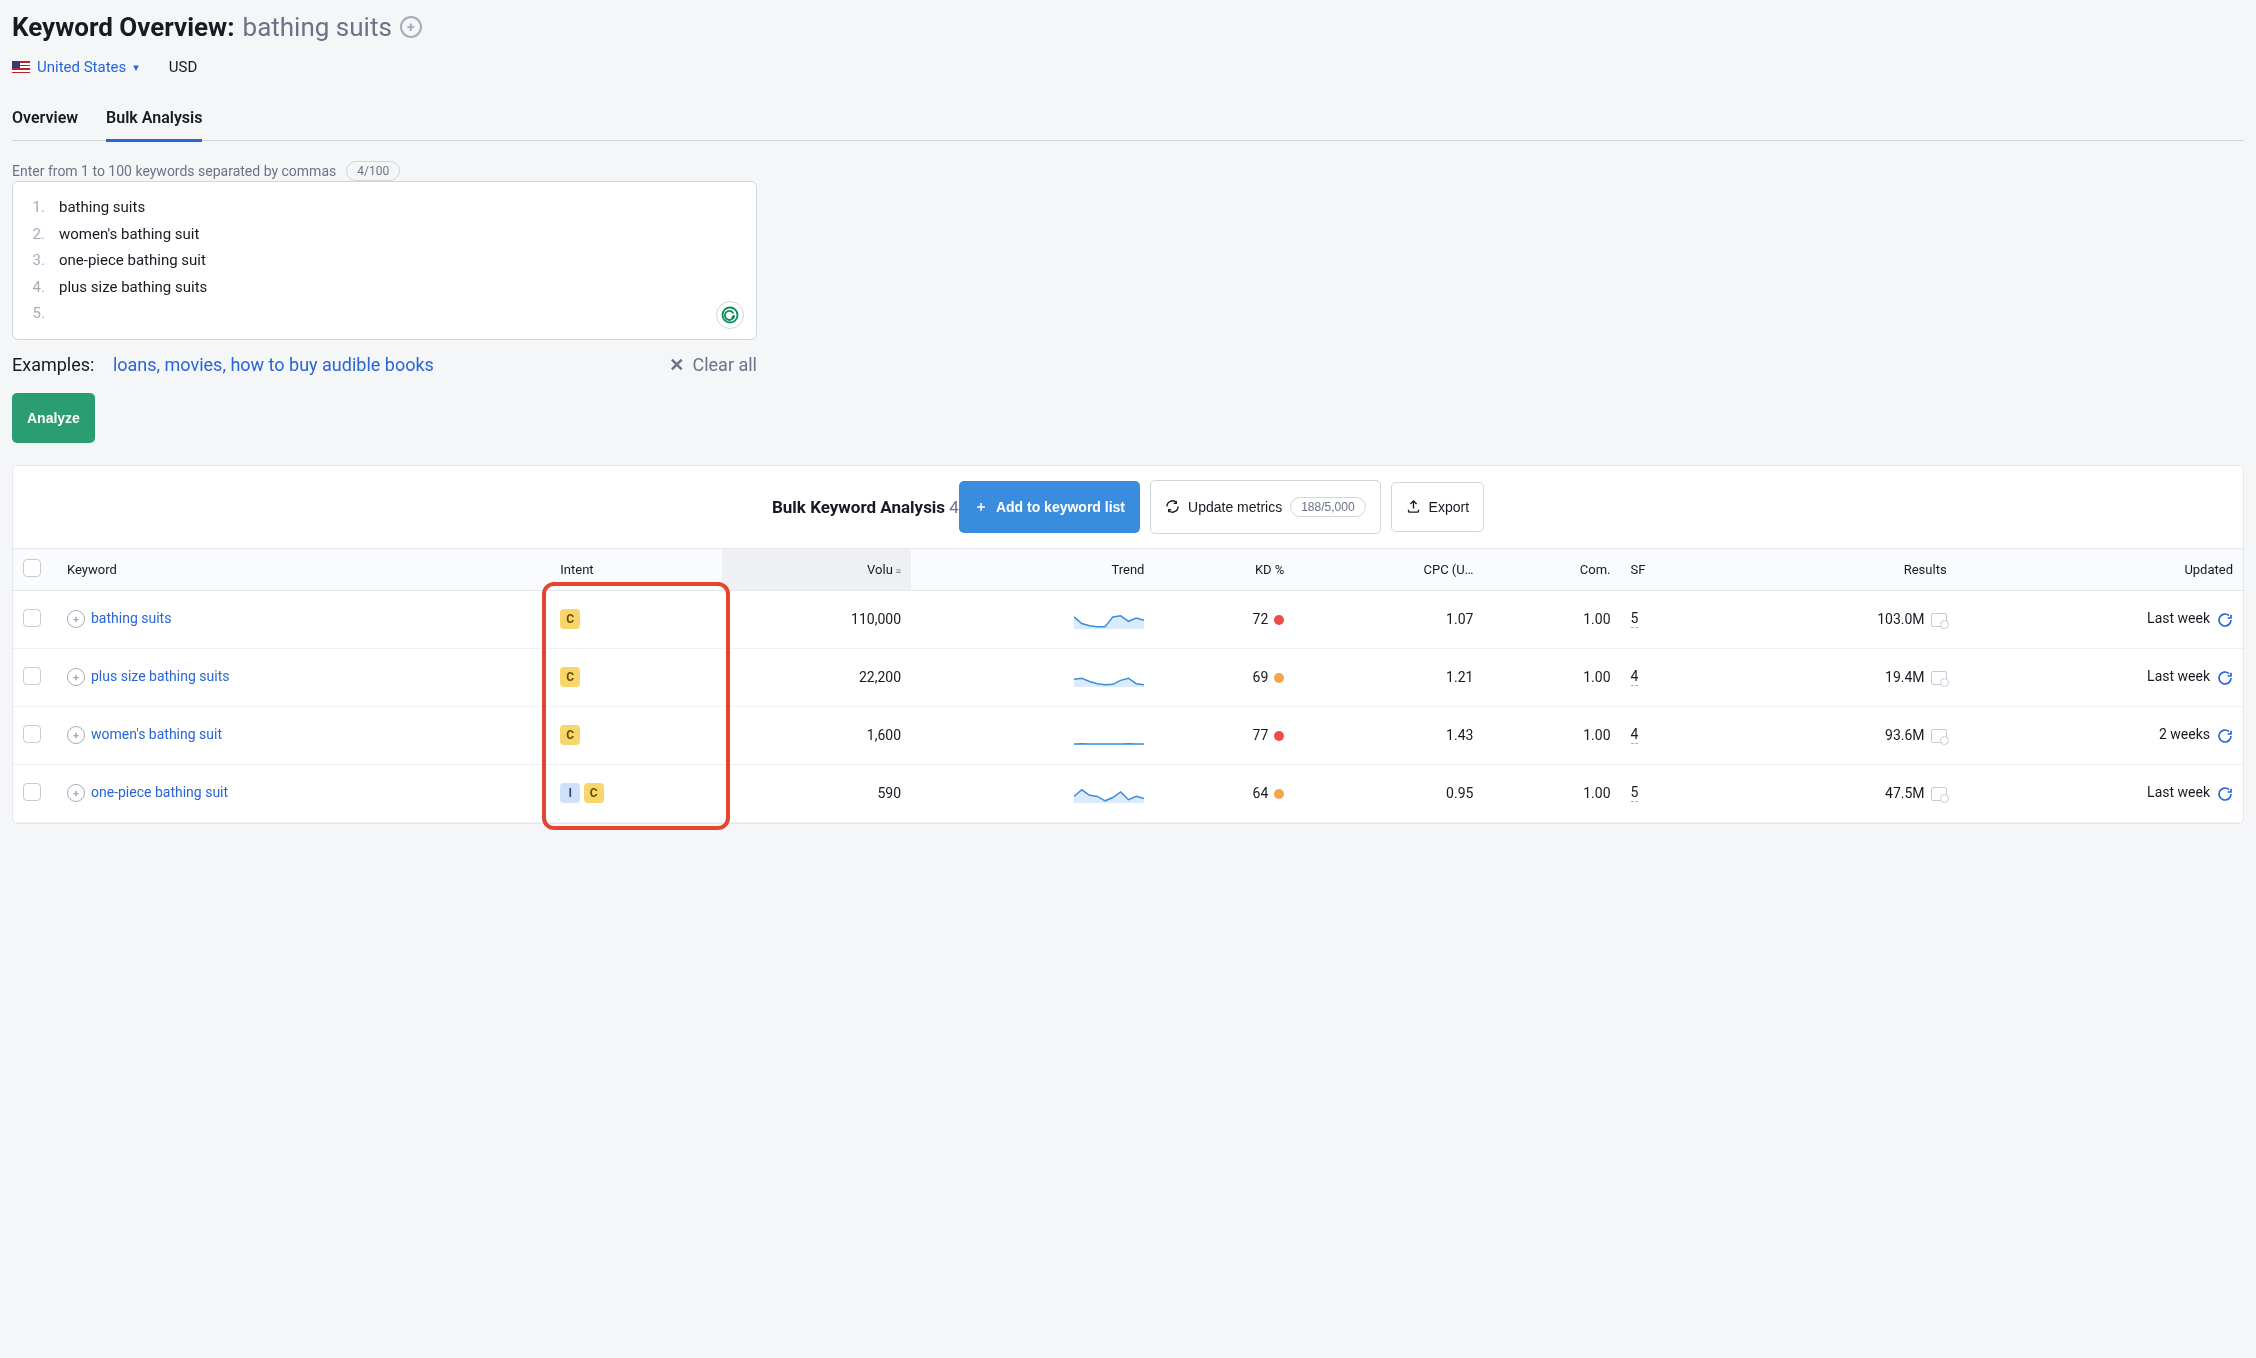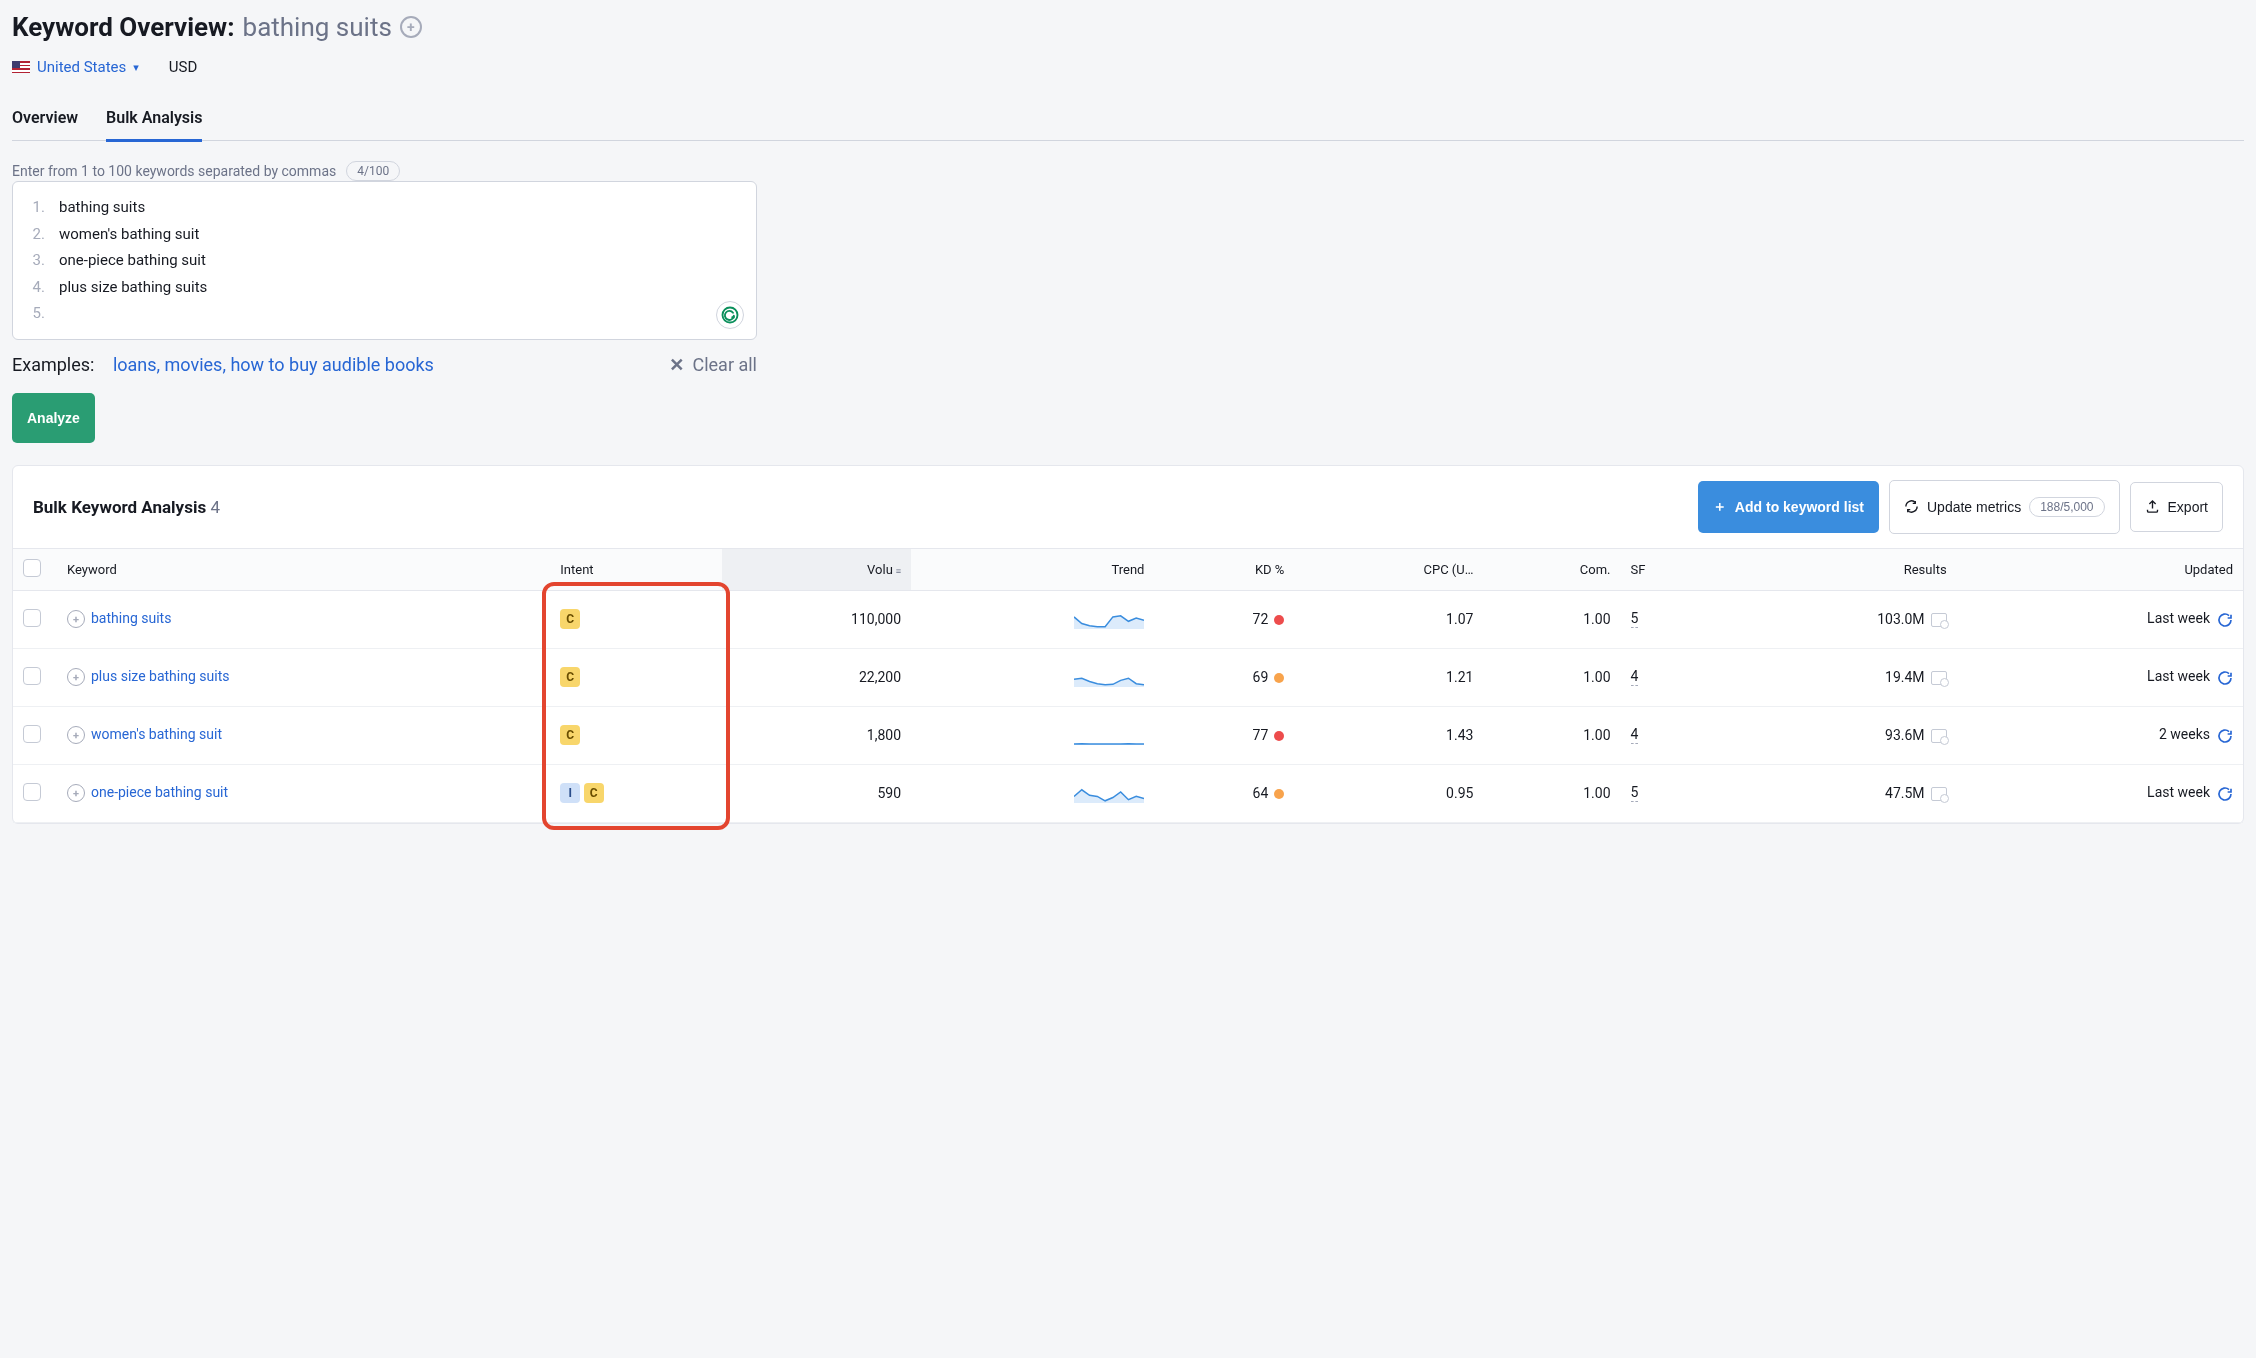--- a/index.html
+++ b/index.html
@@ -50,21 +50,21 @@
       font-size:14px; font-weight:600; cursor:pointer; border:1px solid transparent;
     }
     .btn-green { background:#2a9d73; color:#fff; }
     .btn-blue { background:#3a8dde; color:#fff;}
     .btn-outline { background:#fff; border:1px solid #d1d5de; color:#171a22; font-weight:500;}
     .analyze-wrap{margin-top:18px;}
     .panel {
       background:#fff; border:1px solid #e5e7ed; border-radius:6px; margin-top:22px;
     }
     .panel-header {
-      display:flex; justify-content:space-between; align-items:center; padding:14px 20px;
+      display:flex; justify-content:center; align-items:center; padding:14px 20px;
     }
     .panel-title { font-size:17px; font-weight:700;}
     .panel-title .count { font-weight:400; color:#6c7388;}
     .panel-actions{display:flex; gap:10px; align-items:center;}
     .table { width:100%; border-collapse:collapse;}
     .table th {
       font-size:13px; font-weight:400; color:#171a22; text-align:right; padding:10px 10px;
       background:#fafbfc; border-top:1px solid #e5e7ed; border-bottom:1px solid #e5e7ed;
     }
     .table th.left{text-align:left;}
@@ -277,21 +277,21 @@
                 <svg width="16" height="16" viewBox="0 0 24 24" fill="none" stroke="#2766d4" stroke-width="2.5">
                   <path d="M21 12a9 9 0 1 1-3-6.7"></path>
                   <path d="M21 4v5h-5"></path>
                 </svg>
               </span></td>
           </tr>
           <tr>
             <td class="left td-cb"><span class="chk"></span></td>
             <td class="left"><span class="add-circle">+</span><a class="kw-link">women's bathing suit</a></td>
             <td class="left intent-cell"><span class="intent-badge intent-c">C</span></td>
-            <td>1,800</td>
+            <td>1,600</td>
             <td><svg class="trend-svg" viewBox="0 0 70 22">
                 <path d="M0 20.9 L 7.777777777777778 20.68 L 15.555555555555555 20.9 L 23.333333333333332 21.12 L 31.11111111111111 20.9 L 38.88888888888889 20.9 L 46.666666666666664 20.9 L 54.44444444444444 20.68 L 62.22222222222222 20.9 L 70 20.9 L 70 22 L 0 22 Z" fill="#dcebfb"></path>
                 <path d="M0 20.9 L 7.777777777777778 20.68 L 15.555555555555555 20.9 L 23.333333333333332 21.12 L 31.11111111111111 20.9 L 38.88888888888889 20.9 L 46.666666666666664 20.9 L 54.44444444444444 20.68 L 62.22222222222222 20.9 L 70 20.9" fill="none" stroke="#3a8dde" stroke-width="1.5"></path>
               </svg></td>
             <td>77<span class="kd-dot kd-red"></span></td>
             <td>1.43</td>
             <td>1.00</td>
             <td class="left"><span class="dashed sf-val">4</span></td>
             <td>93.6M<span class="serp-icon"></span></td>
             <td>2 weeks<span class="refresh-icon">

